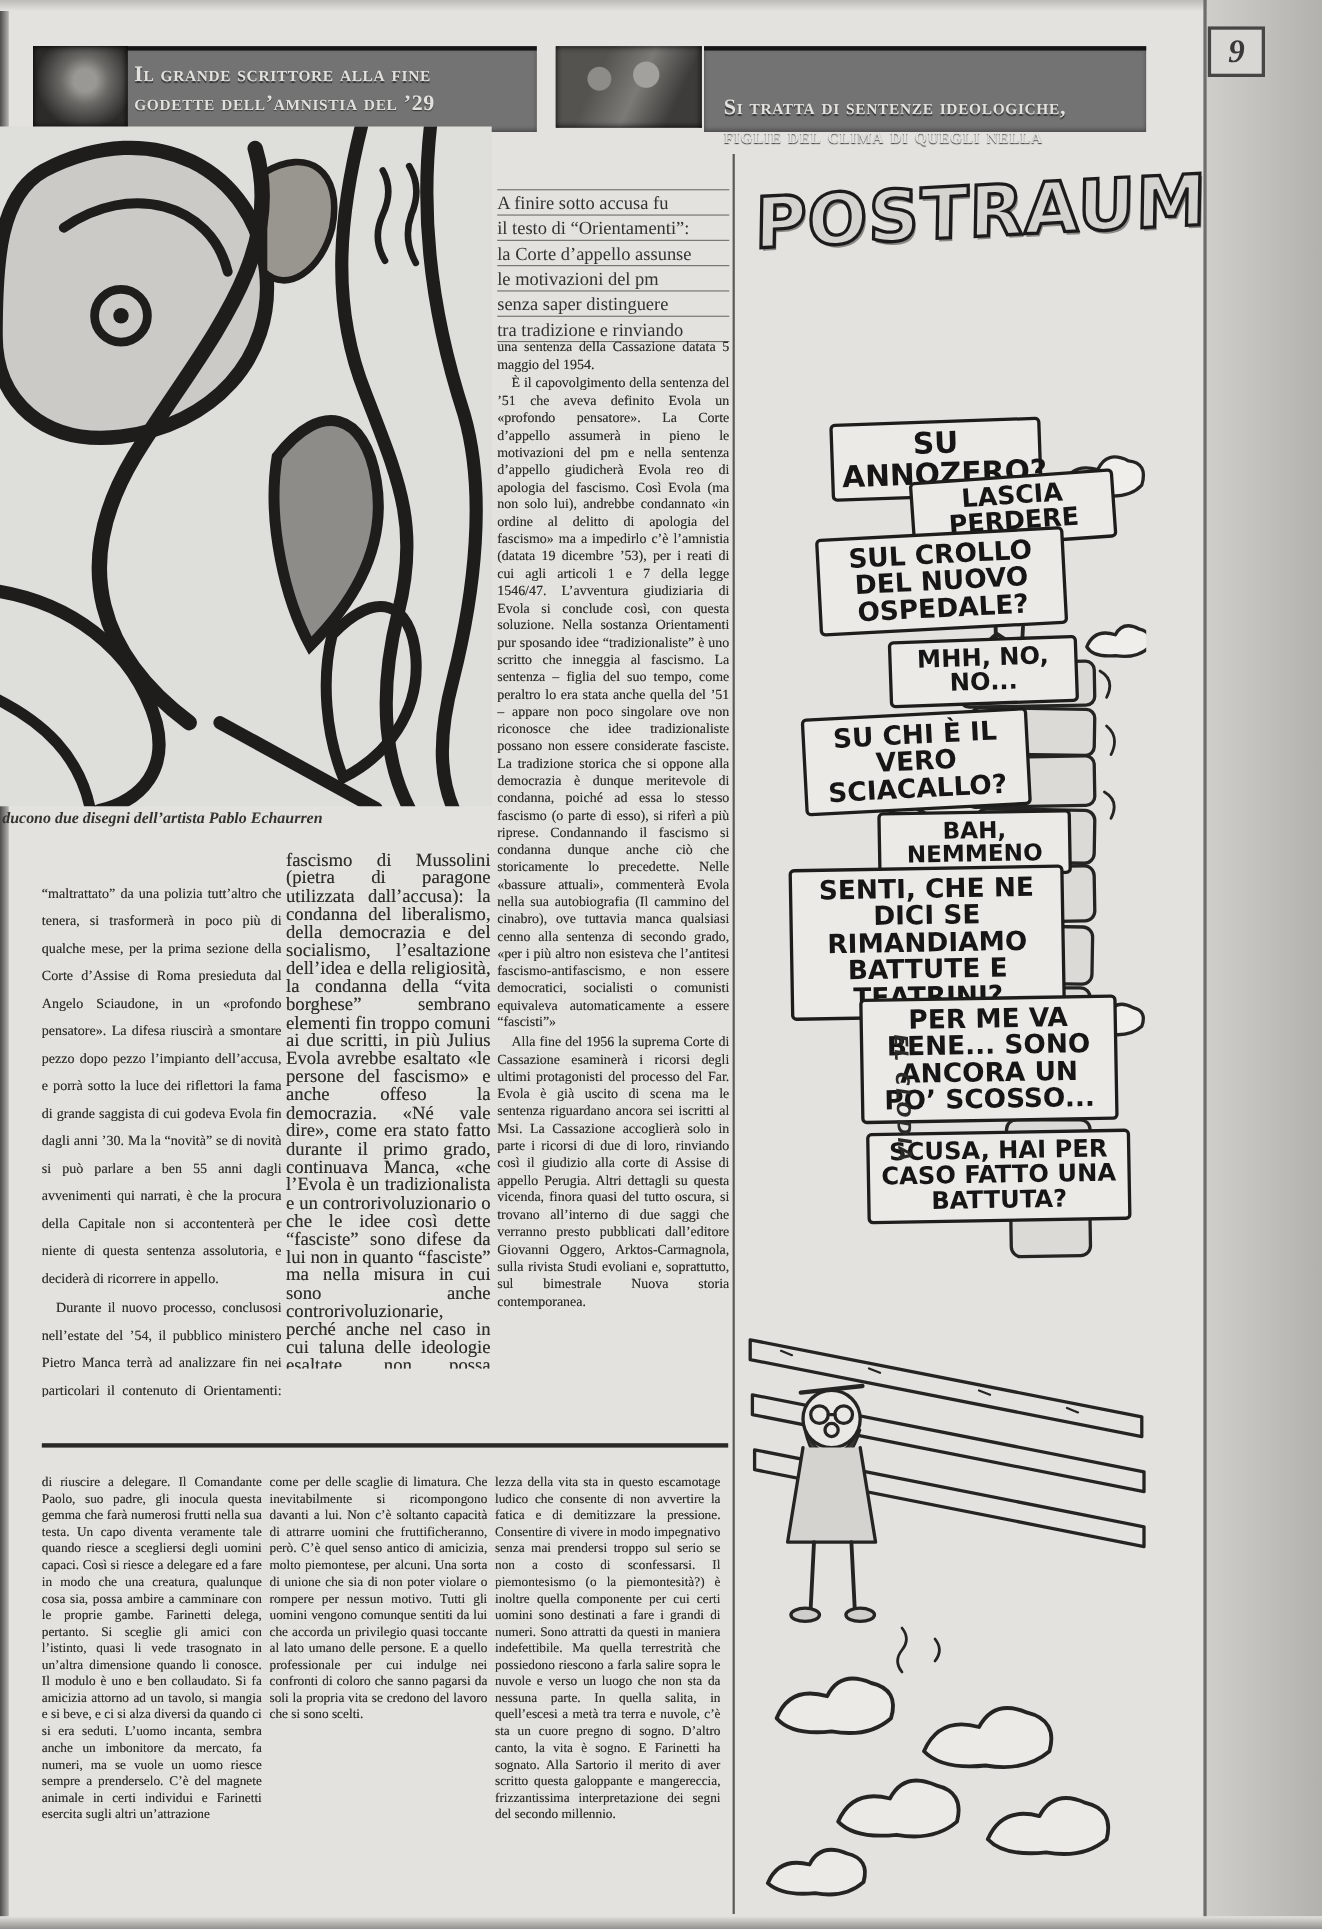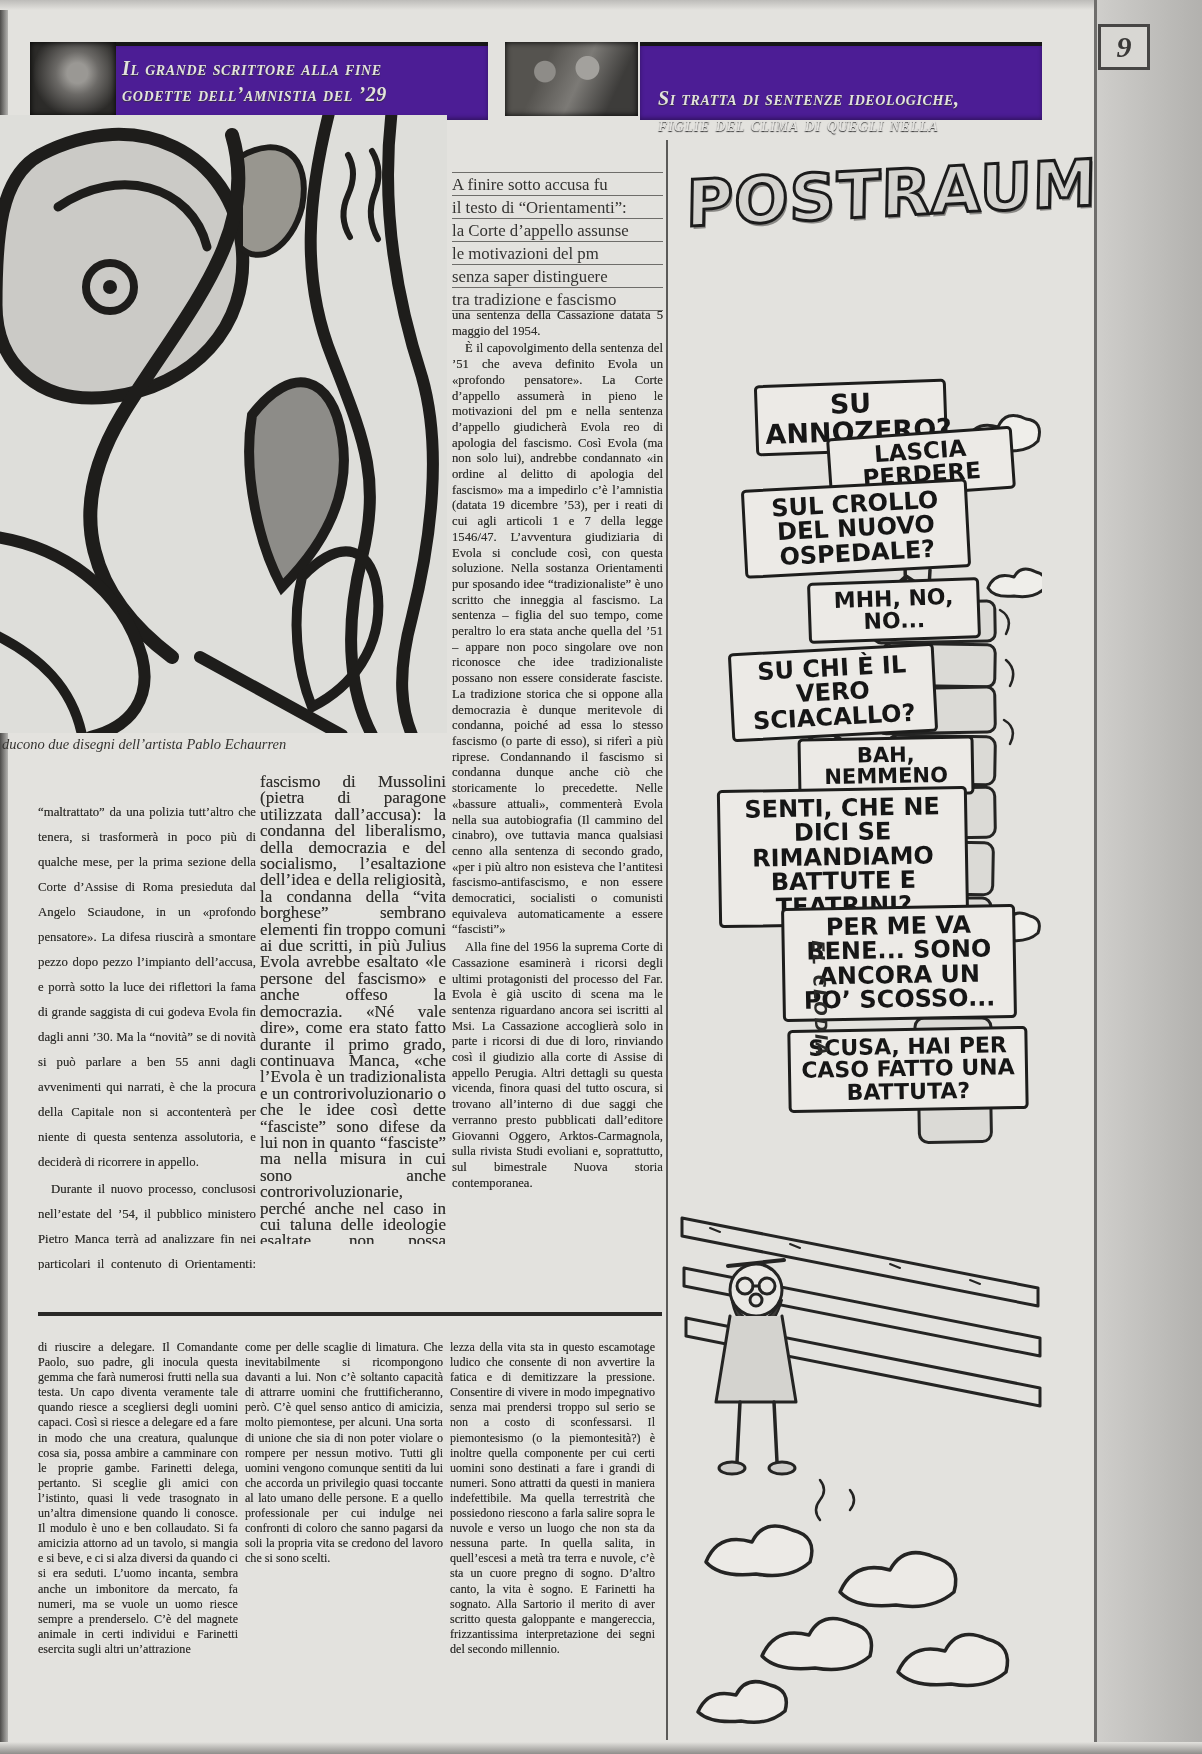--- a/index.html
+++ b/index.html
@@ -5,39 +5,39 @@
   html,body{margin:0;padding:0;background:#b7b6b3;}
   .page{position:relative;width:1202px;height:1754px;background:#e3e2de;overflow:hidden;
         font-family:"Liberation Serif",serif;color:#2f2e2b;}
   
   .edge-left{position:absolute;left:0;top:0;width:8px;height:1754px;background:linear-gradient(to right,#4d4c4a,#b5b4b1);}
   .edge-top{position:absolute;left:0;top:0;width:1202px;height:10px;background:linear-gradient(#bdbcb9,#e3e2de);}
   .edge-bottom{position:absolute;left:0;top:1742px;width:1202px;height:12px;background:linear-gradient(#e3e2de,#8f8e8b);}
   .edge-right-line{position:absolute;left:1094px;top:0;width:3px;height:1754px;background:#6f6e6c;}
   .edge-right-area{position:absolute;left:1097px;top:0;width:105px;height:1754px;background:linear-gradient(to right,#cfcecb,#b2b1ae);}
   
-  .banner{position:absolute;top:42px;height:74px;background:#4c1d95;border-top:4px solid #161616;box-shadow:inset 0 -2px 4px rgba(0,0,0,.35);font-style:italic;}
+  .banner{position:absolute;top:42px;height:74px;background:#737373;border-top:4px solid #161616;box-shadow:inset 0 -2px 4px rgba(0,0,0,.35);}
   .banner-left{left:30px;width:458px;}
   .banner-right{left:640px;width:402px;}
   .banner-text{position:absolute;left:92px;top:9px;font-variant:small-caps;font-weight:bold;
                font-size:20px;line-height:26px;color:#e2e1de;letter-spacing:.6px;text-shadow:0 1px 1px #333;}
   .banner-right .banner-text{left:18px;margin-top:30px;}
   .photo{position:absolute;top:42px;height:74px;box-shadow:inset 0 0 6px #000;}
   .photo-portrait{left:30px;width:86px;background:
       radial-gradient(circle at 55% 42%, #9a9894 0 16%, #6b6966 34%, #2c2b29 70%);}
   .photo-mid{left:505px;width:133px;background:
       radial-gradient(circle at 30% 40%, #8e8c88 0 10%, transparent 11%),
       radial-gradient(circle at 62% 35%, #a3a19d 0 12%, transparent 13%),
       linear-gradient(115deg,#55534f 30%,#7c7a76 55%,#3d3c3a 80%);}
   .pageno-box{position:absolute;left:1098px;top:24px;width:46px;height:40px;background:#d8d7d3;
               border:3px solid #474645;display:flex;align-items:center;justify-content:center;
               font-size:30px;font-style:italic;color:#3a3938;font-weight:bold;}
   
   .artwork{position:absolute;left:0;top:115px;width:447px;height:618px;background:#dededa;}
-  .caption{position:absolute;left:2px;top:736px;width:440px;font-size:14.5px;font-weight:normal;
+  .caption{position:absolute;left:2px;top:736px;width:440px;font-size:14.5px;font-weight:bold;
            font-style:italic;color:#343330;}
   
   .col{position:absolute;text-align:justify;overflow:hidden;
        text-shadow:0 0 .4px rgba(40,38,35,.55);}
   .col p{margin:0 0 2px 0;}
   .col p.ind{text-indent:13px;}
   .col-left{left:38px;top:800px;width:218px;height:470px;font-size:12.8px;line-height:25px;}
   .col-mid{left:260px;top:774px;width:186px;height:470px;font-size:17px;line-height:16.4px;}
   .col-center{left:452px;top:308px;width:211px;height:900px;font-size:12.7px;line-height:15.7px;}
   
@@ -122,21 +122,21 @@
     </svg>
   </div>
   <div class="caption">ducono due disegni dell’artista Pablo Echaurren</div>
 
   <div class="hlbox">
     <div class="hl-line">A finire sotto accusa fu</div>
     <div class="hl-line">il testo di “Orientamenti”:</div>
     <div class="hl-line">la Corte d’appello assunse</div>
     <div class="hl-line">le motivazioni del pm</div>
     <div class="hl-line">senza saper distinguere</div>
-    <div class="hl-line hl-last">tra tradizione e fascismo</div>
+    <div class="hl-line hl-last">tra tradizione e rinviando</div>
   </div>
 
   <div class="col col-left">
     <p>“maltrattato” da una polizia tutt’altro che tenera, si trasformerà in poco più di qualche mese, per la prima sezione della Corte d’Assise di Roma presieduta dal Angelo Sciaudone, in un «profondo pensatore». La difesa riuscirà a smontare pezzo dopo pezzo l’impianto dell’accusa, e porrà sotto la luce dei riflettori la fama di grande saggista di cui godeva Evola fin dagli anni ’30. Ma la “novità” se di novità si può parlare a ben 55 anni dagli avvenimenti qui narrati, è che la procura della Capitale non si accontenterà per niente di questa sentenza assolutoria, e deciderà di ricorrere in appello.</p>
     <p class="ind">Durante il nuovo processo, conclusosi nell’estate del ’54, il pubblico ministero Pietro Manca terrà ad analizzare fin nei particolari il contenuto di Orientamenti: «L’opuscolo si concretizza in un inno a quelle che furono idee proprie al fascismo ...»; le frasi di Orientamenti somigliano sin troppo a quelle della Dottrina del</p>
   </div>
   <div class="col col-mid">
     <p>fascismo di Mussolini (pietra di paragone utilizzata dall’accusa): la condanna del liberalismo, della democrazia e del socialismo, l’esaltazione dell’idea e della religiosità, la condanna della “vita borghese” sembrano elementi fin troppo comuni ai due scritti, in più Julius Evola avrebbe esaltato «le persone del fascismo» e anche offeso la democrazia. «Né vale dire», come era stato fatto durante il primo grado, continuava Manca, «che l’Evola è un tradizionalista e un controrivoluzionario o che le idee così dette “fasciste” sono difese da lui non in quanto “fasciste” ma nella misura in cui sono anche controrivoluzionarie, perché anche nel caso in cui taluna delle ideologie esaltate, non possa considerarsi propria al fascismo, l’esaltazione di tali ideologie, in quanto collegate col fenomeno del fascismo, costituiscono pur sempre il reato di apologia del fascismo» Quest’ultima affermazione si riferisce peraltro a</p>
   </div>
   <div class="col col-center">

